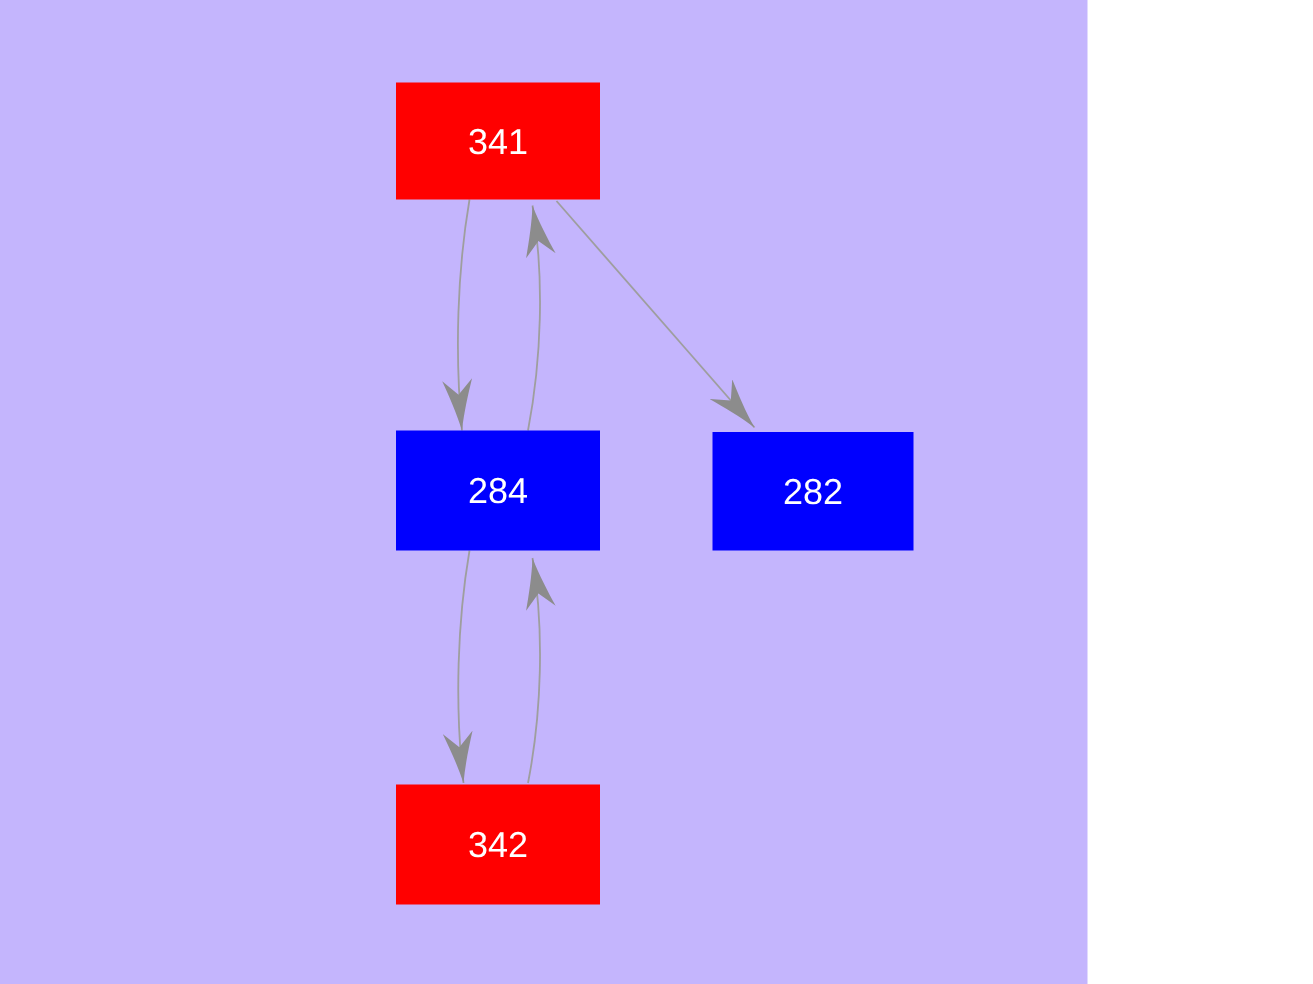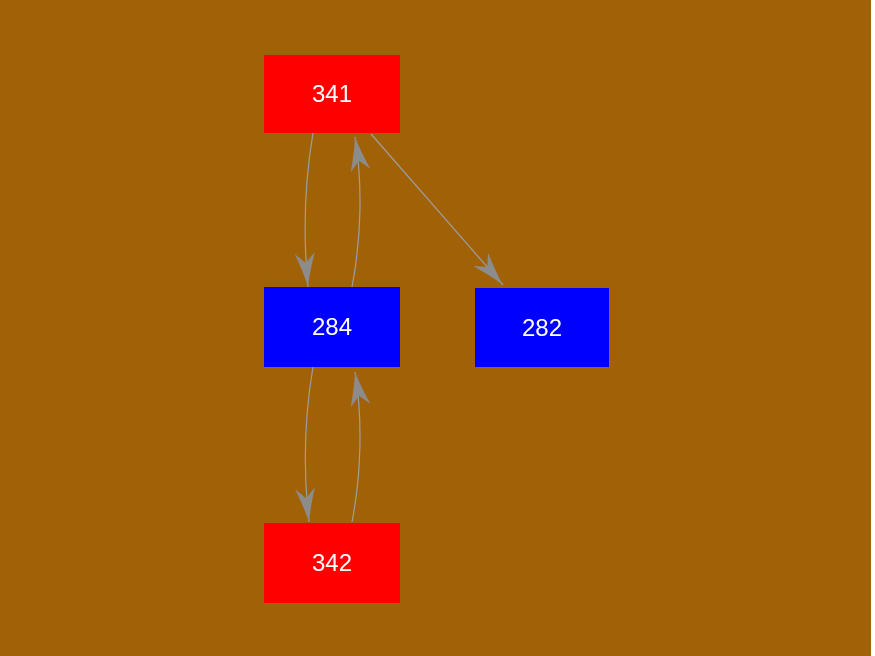--- a/index.html
+++ b/index.html
@@ -5,23 +5,23 @@
   html, body {
     margin: 0;
     padding: 0;
     width: 875px;
     height: 656px;
     overflow: hidden;
   }
   body { background: #ffffff; }
   .stage {
     position: relative;
-    width: 871px;
+    width: 725px;
     height: 656px;
-    background: #a16207;
+    background: #c4b5fd;
   }
   svg { display: block; }
   .graph-edge {
     fill: none;
     stroke-width: 1.2px;
   }
   .node-label {
     font-family: "Liberation Sans", sans-serif;
     font-size: 24px;
     text-anchor: middle;

